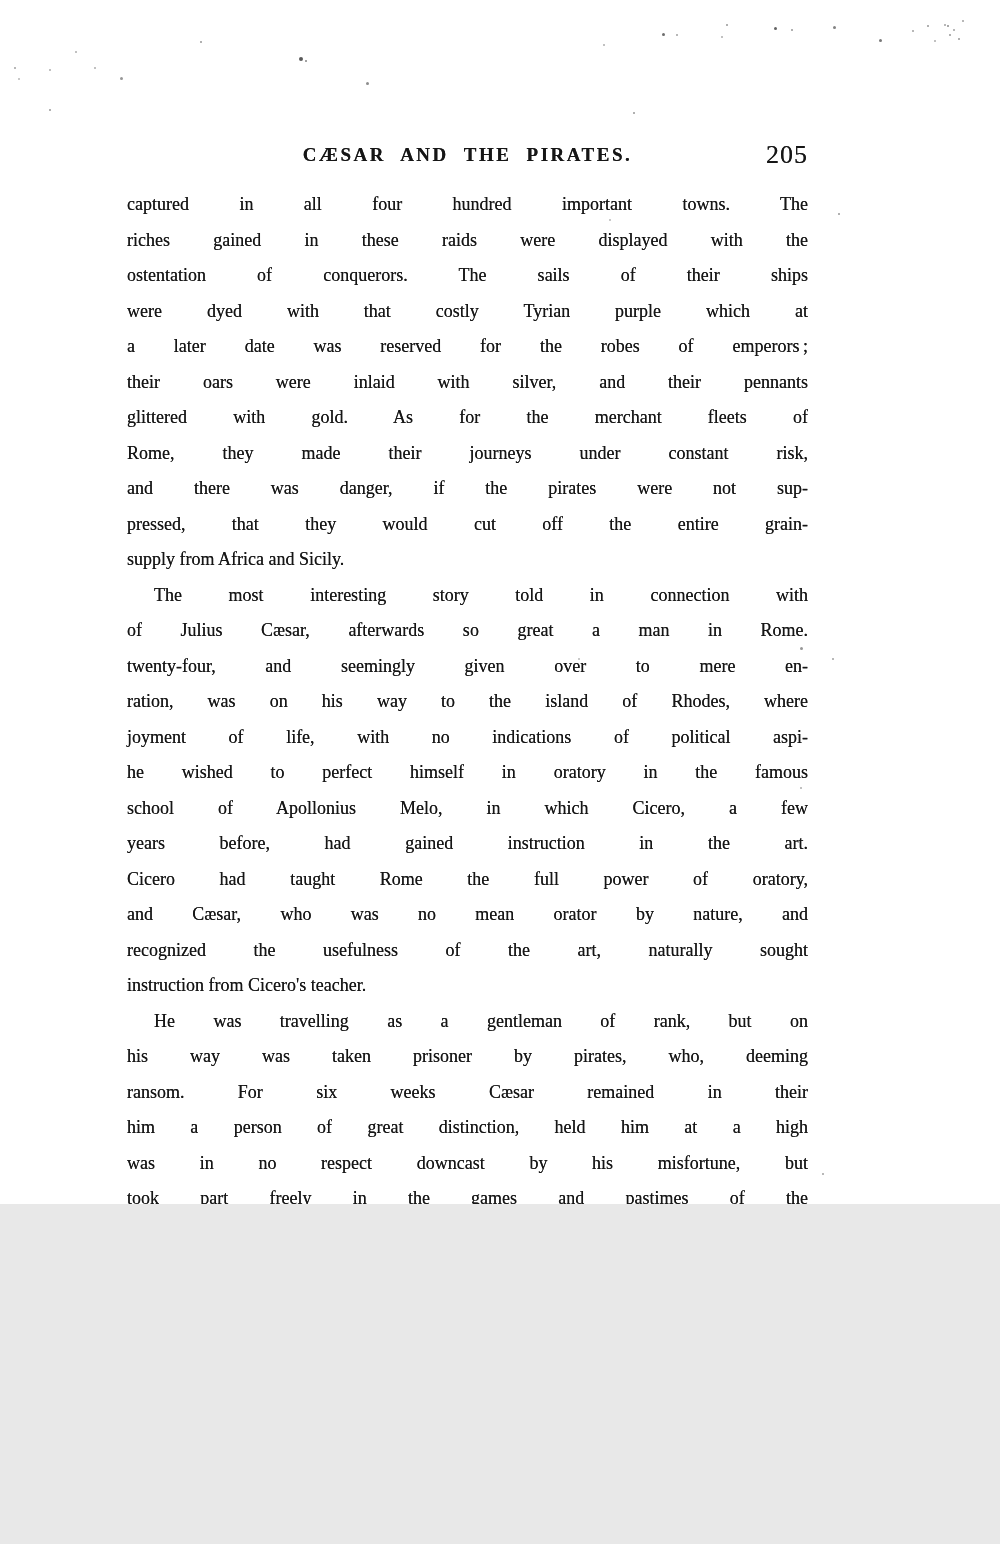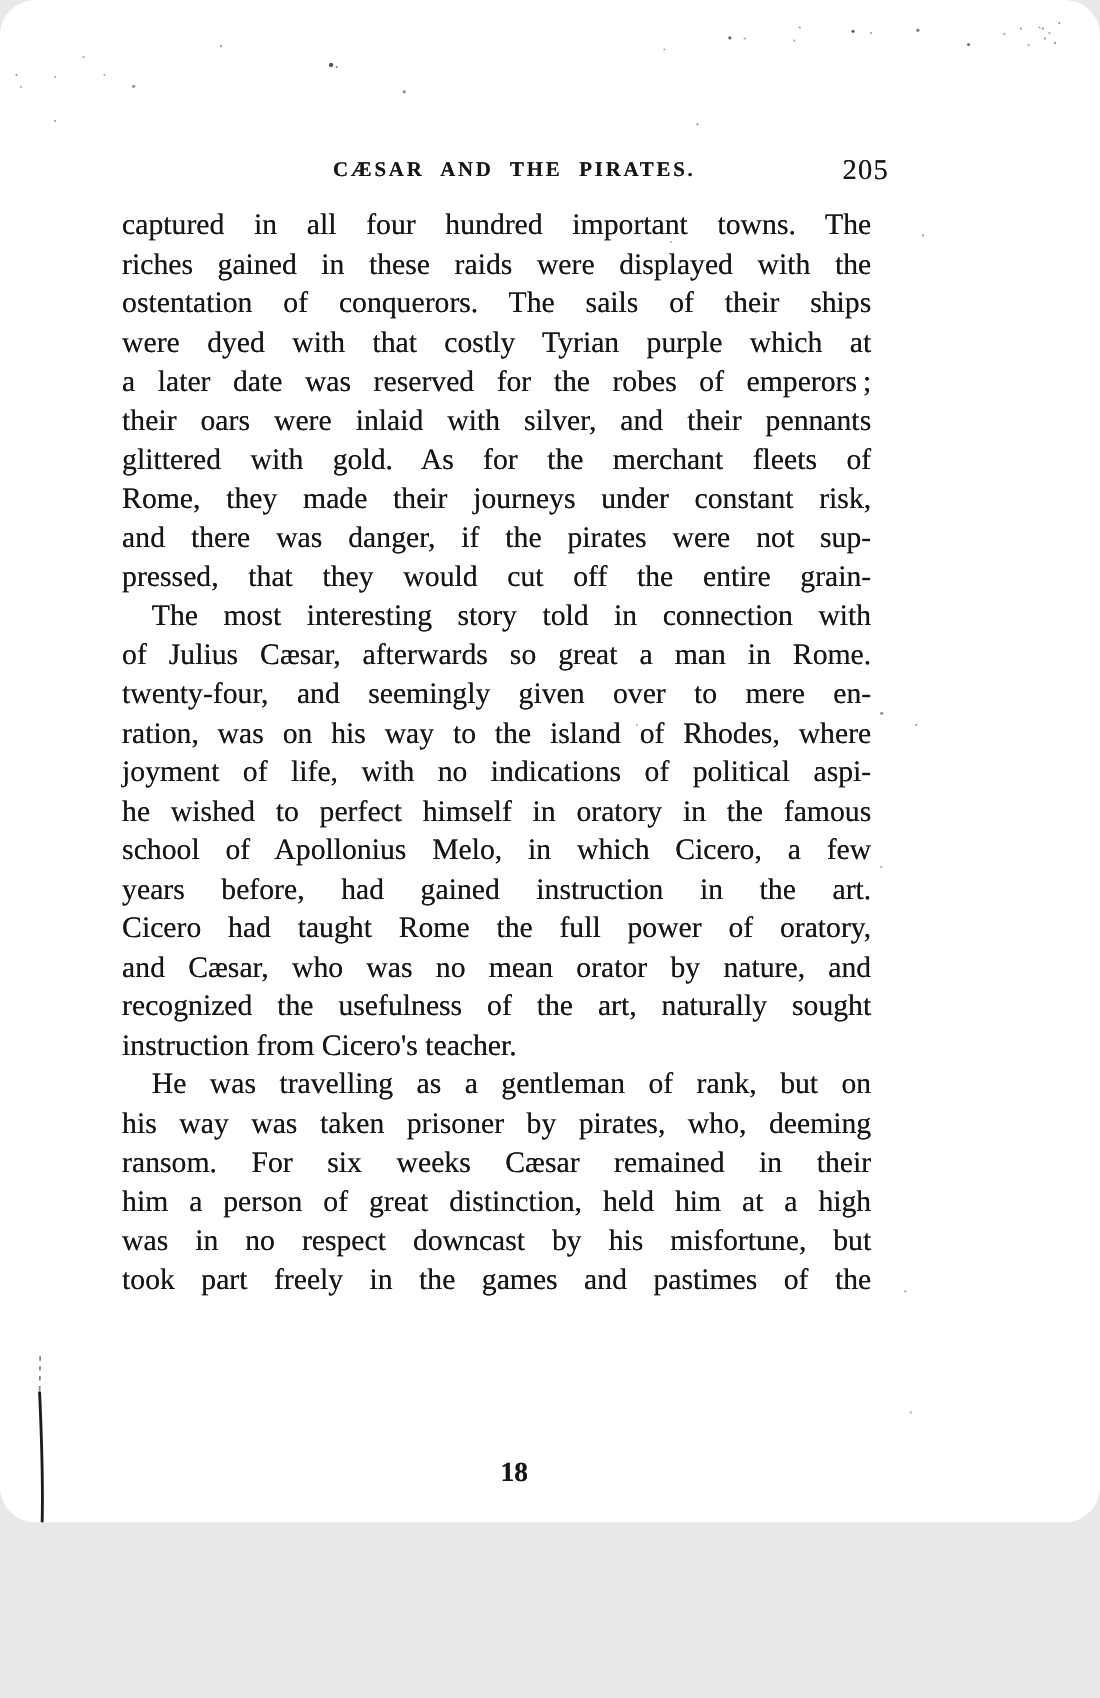--- a/index.html
+++ b/index.html
@@ -1,26 +1,25 @@
 <!DOCTYPE html>
 <html style="--ink: #161616; --paper: #ffffff; --speckle: #2f2f2f;"><head>
 <meta charset="utf-8">
 <style>
   * { margin: 0; padding: 0; box-sizing: border-box; }
   html, body { background: #e8e8e8; }
   .page {
     position: relative;
     width: 1000px;
-    height: 1384px;
+    height: 1204px;
     margin: 0 auto;
     background: var(--paper, #ffffff);
     color: var(--ink, #161616);
     font-family: "Liberation Serif", "DejaVu Serif", serif;
     overflow: hidden;
-    border-radius: 32px;
   }
   .running-header {
     position: absolute;
     left: 127px;
     top: 140px;
     width: 681px;
     height: 34px;
   }
   .running-title {
     position: absolute;
@@ -37,24 +36,24 @@
     position: absolute;
     right: 0; top: 0;
     font-size: 26px;
     line-height: 30px;
     letter-spacing: 1px;
     text-shadow: 0 0 0.5px rgba(10,10,10,0.75);
     margin-left: 44px;
   }
   .text-block {
     position: absolute;
-    left: 111px;
+    left: 127px;
     top: 187px;
     width: 681px;
-    font-size: 27px;
+    font-size: 18px;
   }
   .line {
     line-height: 35.5px;
     text-align: justify;
     text-align-last: justify;
     text-shadow: 0 0 0.55px rgba(10,10,10,0.8);
   }
   .line.indent { text-indent: 27px; }
   .line.short { text-align-last: left; }
   .sc { font-size: 0.76em; letter-spacing: 0.5px; }
@@ -137,20 +136,21 @@
       <div class="line">captured in all four hundred important towns. The</div>
       <div class="line">riches gained in these raids were displayed with the</div>
       <div class="line">ostentation of conquerors. The sails of their ships</div>
       <div class="line">were dyed with that costly Tyrian purple which at</div>
       <div class="line">a later date was reserved for the robes of emperors ;</div>
       <div class="line">their oars were inlaid with silver, and their pennants</div>
       <div class="line">glittered with gold. As for the merchant fleets of</div>
       <div class="line">Rome, they made their journeys under constant risk,</div>
       <div class="line">and there was danger, if the pirates were not sup-</div>
       <div class="line">pressed, that they would cut off the entire grain-</div>
+      <div class="line short">supply from Africa and Sicily.</div>
     </div>
     <div>
       <div class="line indent">The most interesting story told in connection with</div>
       <div class="line">of Julius Cæsar, afterwards so great a man in Rome.</div>
     </div>
     <div>
       <div class="line">twenty-four, and seemingly given over to mere en-</div>
       <div class="line">ration, was on his way to the island of Rhodes, where</div>
       <div class="line">joyment of life, with no indications of political aspi-</div>
       <div class="line">he wished to perfect himself in oratory in the famous</div>

